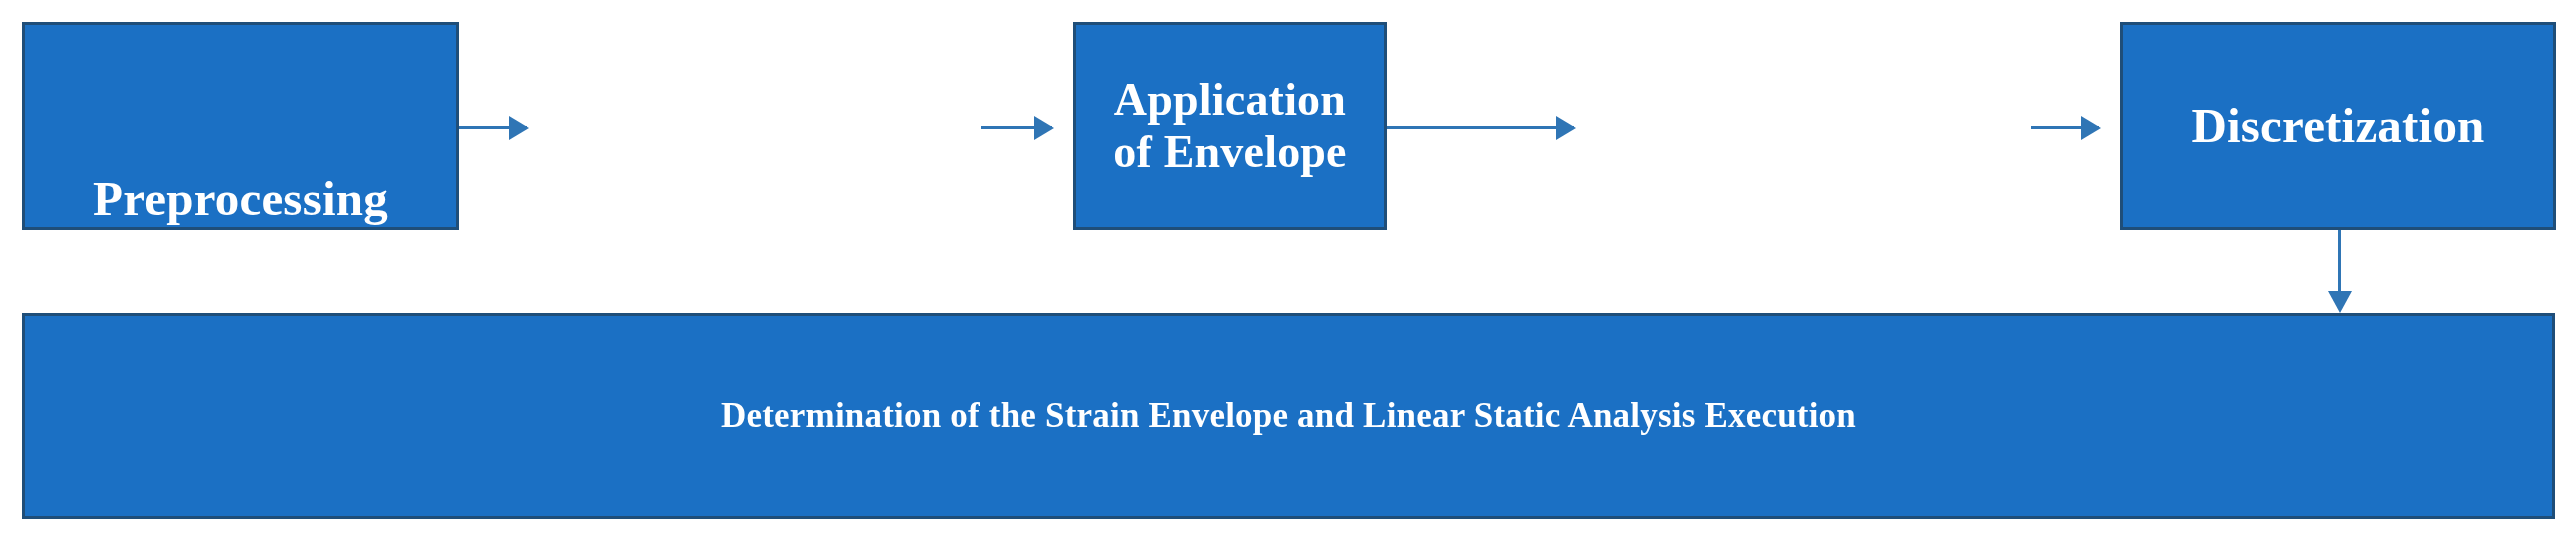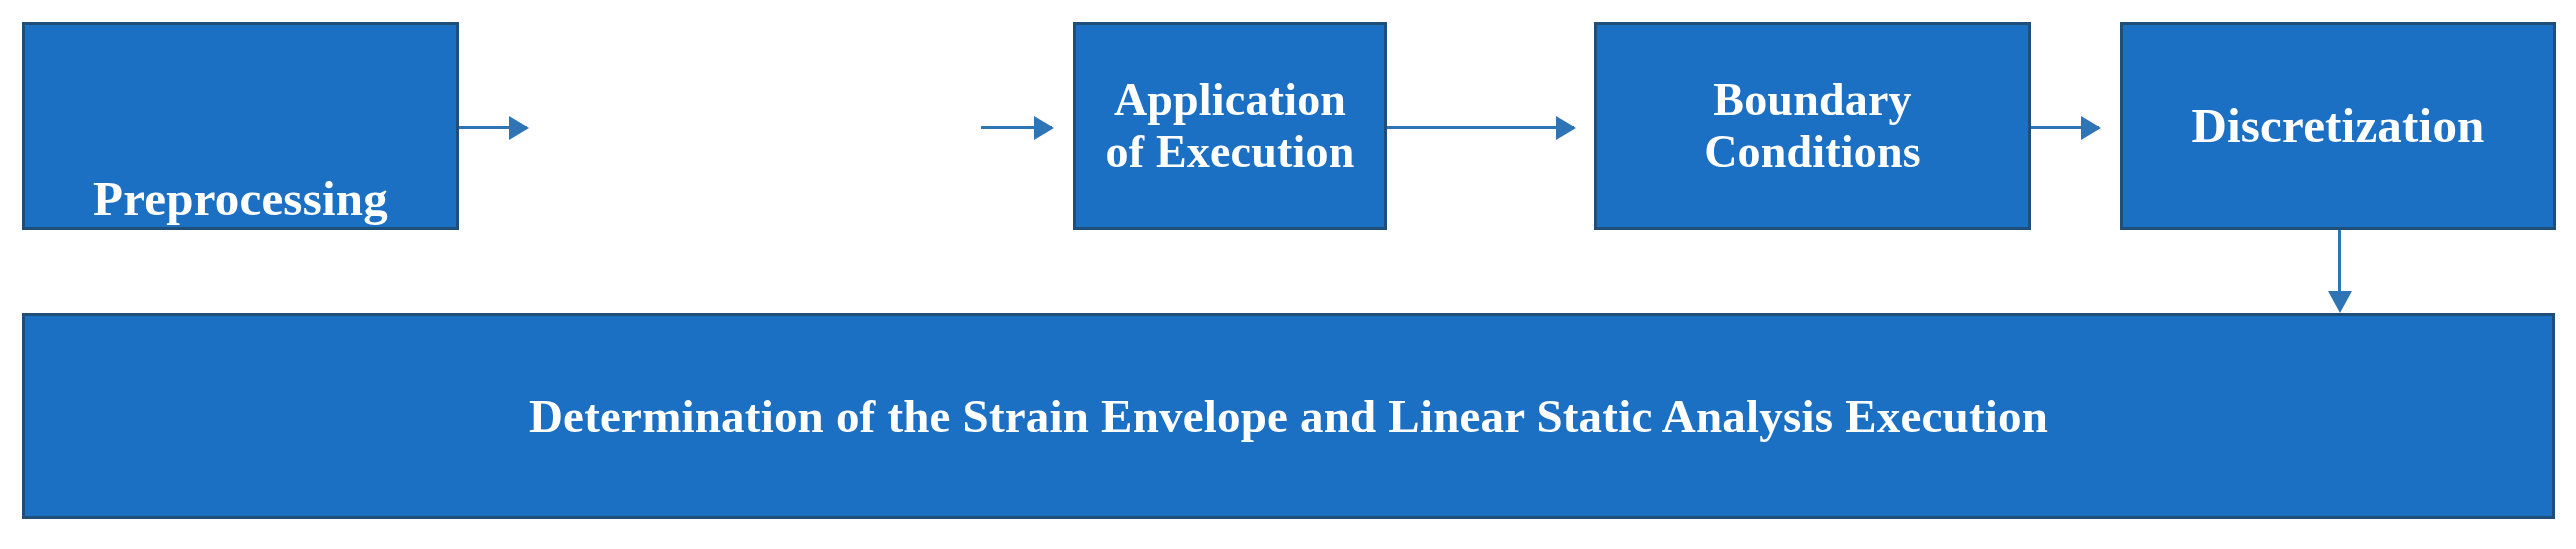--- a/index.html
+++ b/index.html
@@ -48,21 +48,21 @@
   #step-4 .node-label { font-size: 46px; }
   #step-5 .node-label { font-size: 49px; }
 
   
   #result-box {
     left: 22px;
     top: 313px;
     width: 2533px;
     height: 206px;
   }
-  #result-box .node-label { font-size: 47px; }
+  #result-box .node-label { font-size: 35px; }
 
   
   .connector-h {
     position: absolute;
     height: 0;
     border-top: 3.1px solid #2f75b5;
   }
   .connector-h::after {
     content: "";
     position: absolute;
@@ -109,29 +109,25 @@
     <span class="node-label">Preprocessing</span>
   </div>
 
   <div class="connector-h" id="conn-1-2"></div>
 
 
   <div class="connector-h" id="conn-2-3"></div>
 
   <div class="node" id="step-3">
     <span class="node-label">Application
-of Execution</span>
+of Envelope</span>
   </div>
 
   <div class="connector-h" id="conn-3-4"></div>
 
-  <div class="node" id="step-4">
-    <span class="node-label">Boundary
-Conditions</span>
-  </div>
 
   <div class="connector-h" id="conn-4-5"></div>
 
   <div class="node" id="step-5">
     <span class="node-label">Discretization</span>
   </div>
 
   <div id="conn-5-result"></div>
 
   <div class="node" id="result-box">

